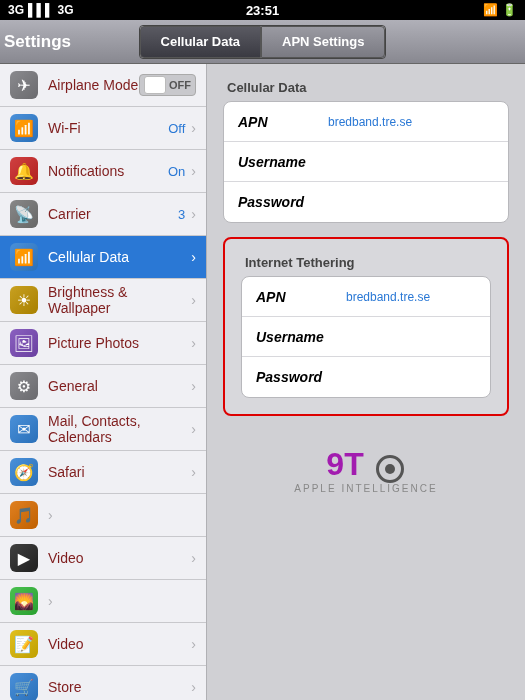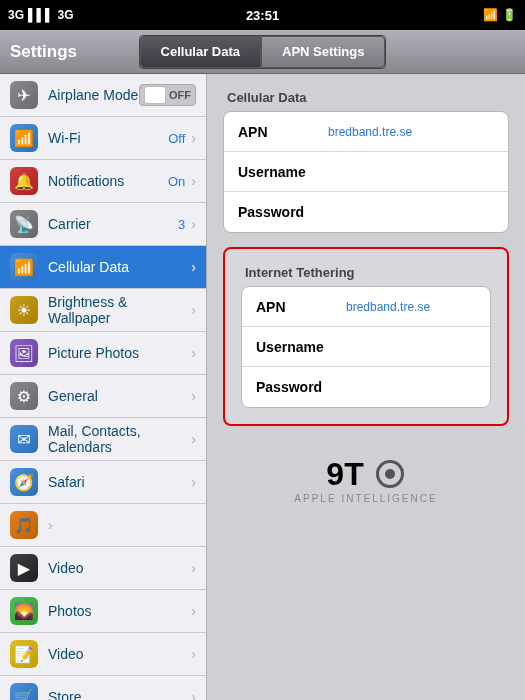--- a/index.html
+++ b/index.html
@@ -10,21 +10,21 @@
       font-family: -apple-system, 'Helvetica Neue', Helvetica, Arial, sans-serif;
       background: #c8c8cc;
       display: flex;
       flex-direction: column;
     }
 
     
     #status-bar {
       background: #000;
       color: #fff;
-      height: 30px;
+      height: 20px;
       display: flex;
       align-items: center;
       justify-content: space-between;
       padding: 0 8px;
       font-size: 12px;
       font-weight: 600;
       flex-shrink: 0;
     }
     .status-left { display: flex; align-items: center; gap: 4px; }
     .status-right { display: flex; align-items: center; gap: 4px; }
@@ -61,21 +61,21 @@
       border-radius: 0 4px 4px 0;
     }
     .nav-tabs-group {
       display: flex;
       border-radius: 4px;
       overflow: hidden;
       border: 1px solid #444;
     }
     .nav-title-left {
       position: absolute;
-      left: 10px;
+      left: 4px;
       color: #fff;
       font-size: 17px;
       font-weight: 600;
     }
 
     
     #main {
       display: flex;
       flex: 1;
       overflow: hidden;
@@ -114,21 +114,21 @@
       margin-right: 10px;
       flex-shrink: 0;
       display: flex;
       align-items: center;
       justify-content: center;
       font-size: 16px;
     }
     .item-label {
       flex: 1;
       font-size: 14px;
-      color: #0c4a6e;
+      color: #7f1d1d;
     }
     .item-value {
       font-size: 13px;
       color: #2a78d5;
       margin-right: 6px;
     }
     .item-arrow {
       color: #b0b0b4;
       font-size: 14px;
     }
@@ -187,20 +187,21 @@
     }
     .form-row:last-child {
       border-bottom: none;
     }
     .form-row-label {
       font-size: 14px;
       font-weight: 600;
       color: #000;
       width: 90px;
       flex-shrink: 0;
+      font-style: italic;
     }
     .form-row-value {
       font-size: 12px;
       color: #2a78d5;
     }
 
     
     .tethering-section {
       border: 2px solid #d00;
       border-radius: 8px;
@@ -373,21 +374,20 @@
     </div>
 
     <div class="sidebar-item">
       <div class="item-icon icon-video">▶</div>
       <span class="item-label">Video</span>
       <span class="item-arrow">›</span>
     </div>
 
     <div class="sidebar-item">
       <div class="item-icon icon-photos">🌄</div>
-      <span class="item-label">Photos</span>
       <span class="item-arrow">›</span>
     </div>
 
     <div class="sidebar-item">
       <div class="item-icon icon-notes">📝</div>
       <span class="item-label">Video</span>
       <span class="item-arrow">›</span>
     </div>
 
     <div class="sidebar-item">
@@ -429,21 +429,21 @@
           <input type="text" style="border: none; outline: none; flex: 1 1 0%; font-size: 14px;">
         </div>
         <div class="form-row">
           <span class="form-row-label">Password</span>
           <input type="password" style="border: none; outline: none; flex: 1 1 0%; font-size: 14px;">
         </div>
       </div>
     </div>
 
     <div class="watermark">
-      <div style="font-size:32px;font-weight:900;color:#000000;display:flex;justify-content:center;gap:10px;">
+      <div style="font-size:32px;font-weight:900;color:#a21caf;display:flex;align-items:center;justify-content:center;gap:10px;">
         <span>9T</span>
         <div class="watermark-icon"></div>
       </div>
       <div class="watermark-sub">APPLE INTELLIGENCE</div>
     </div>
 
   </div>
 
 </div>
 

